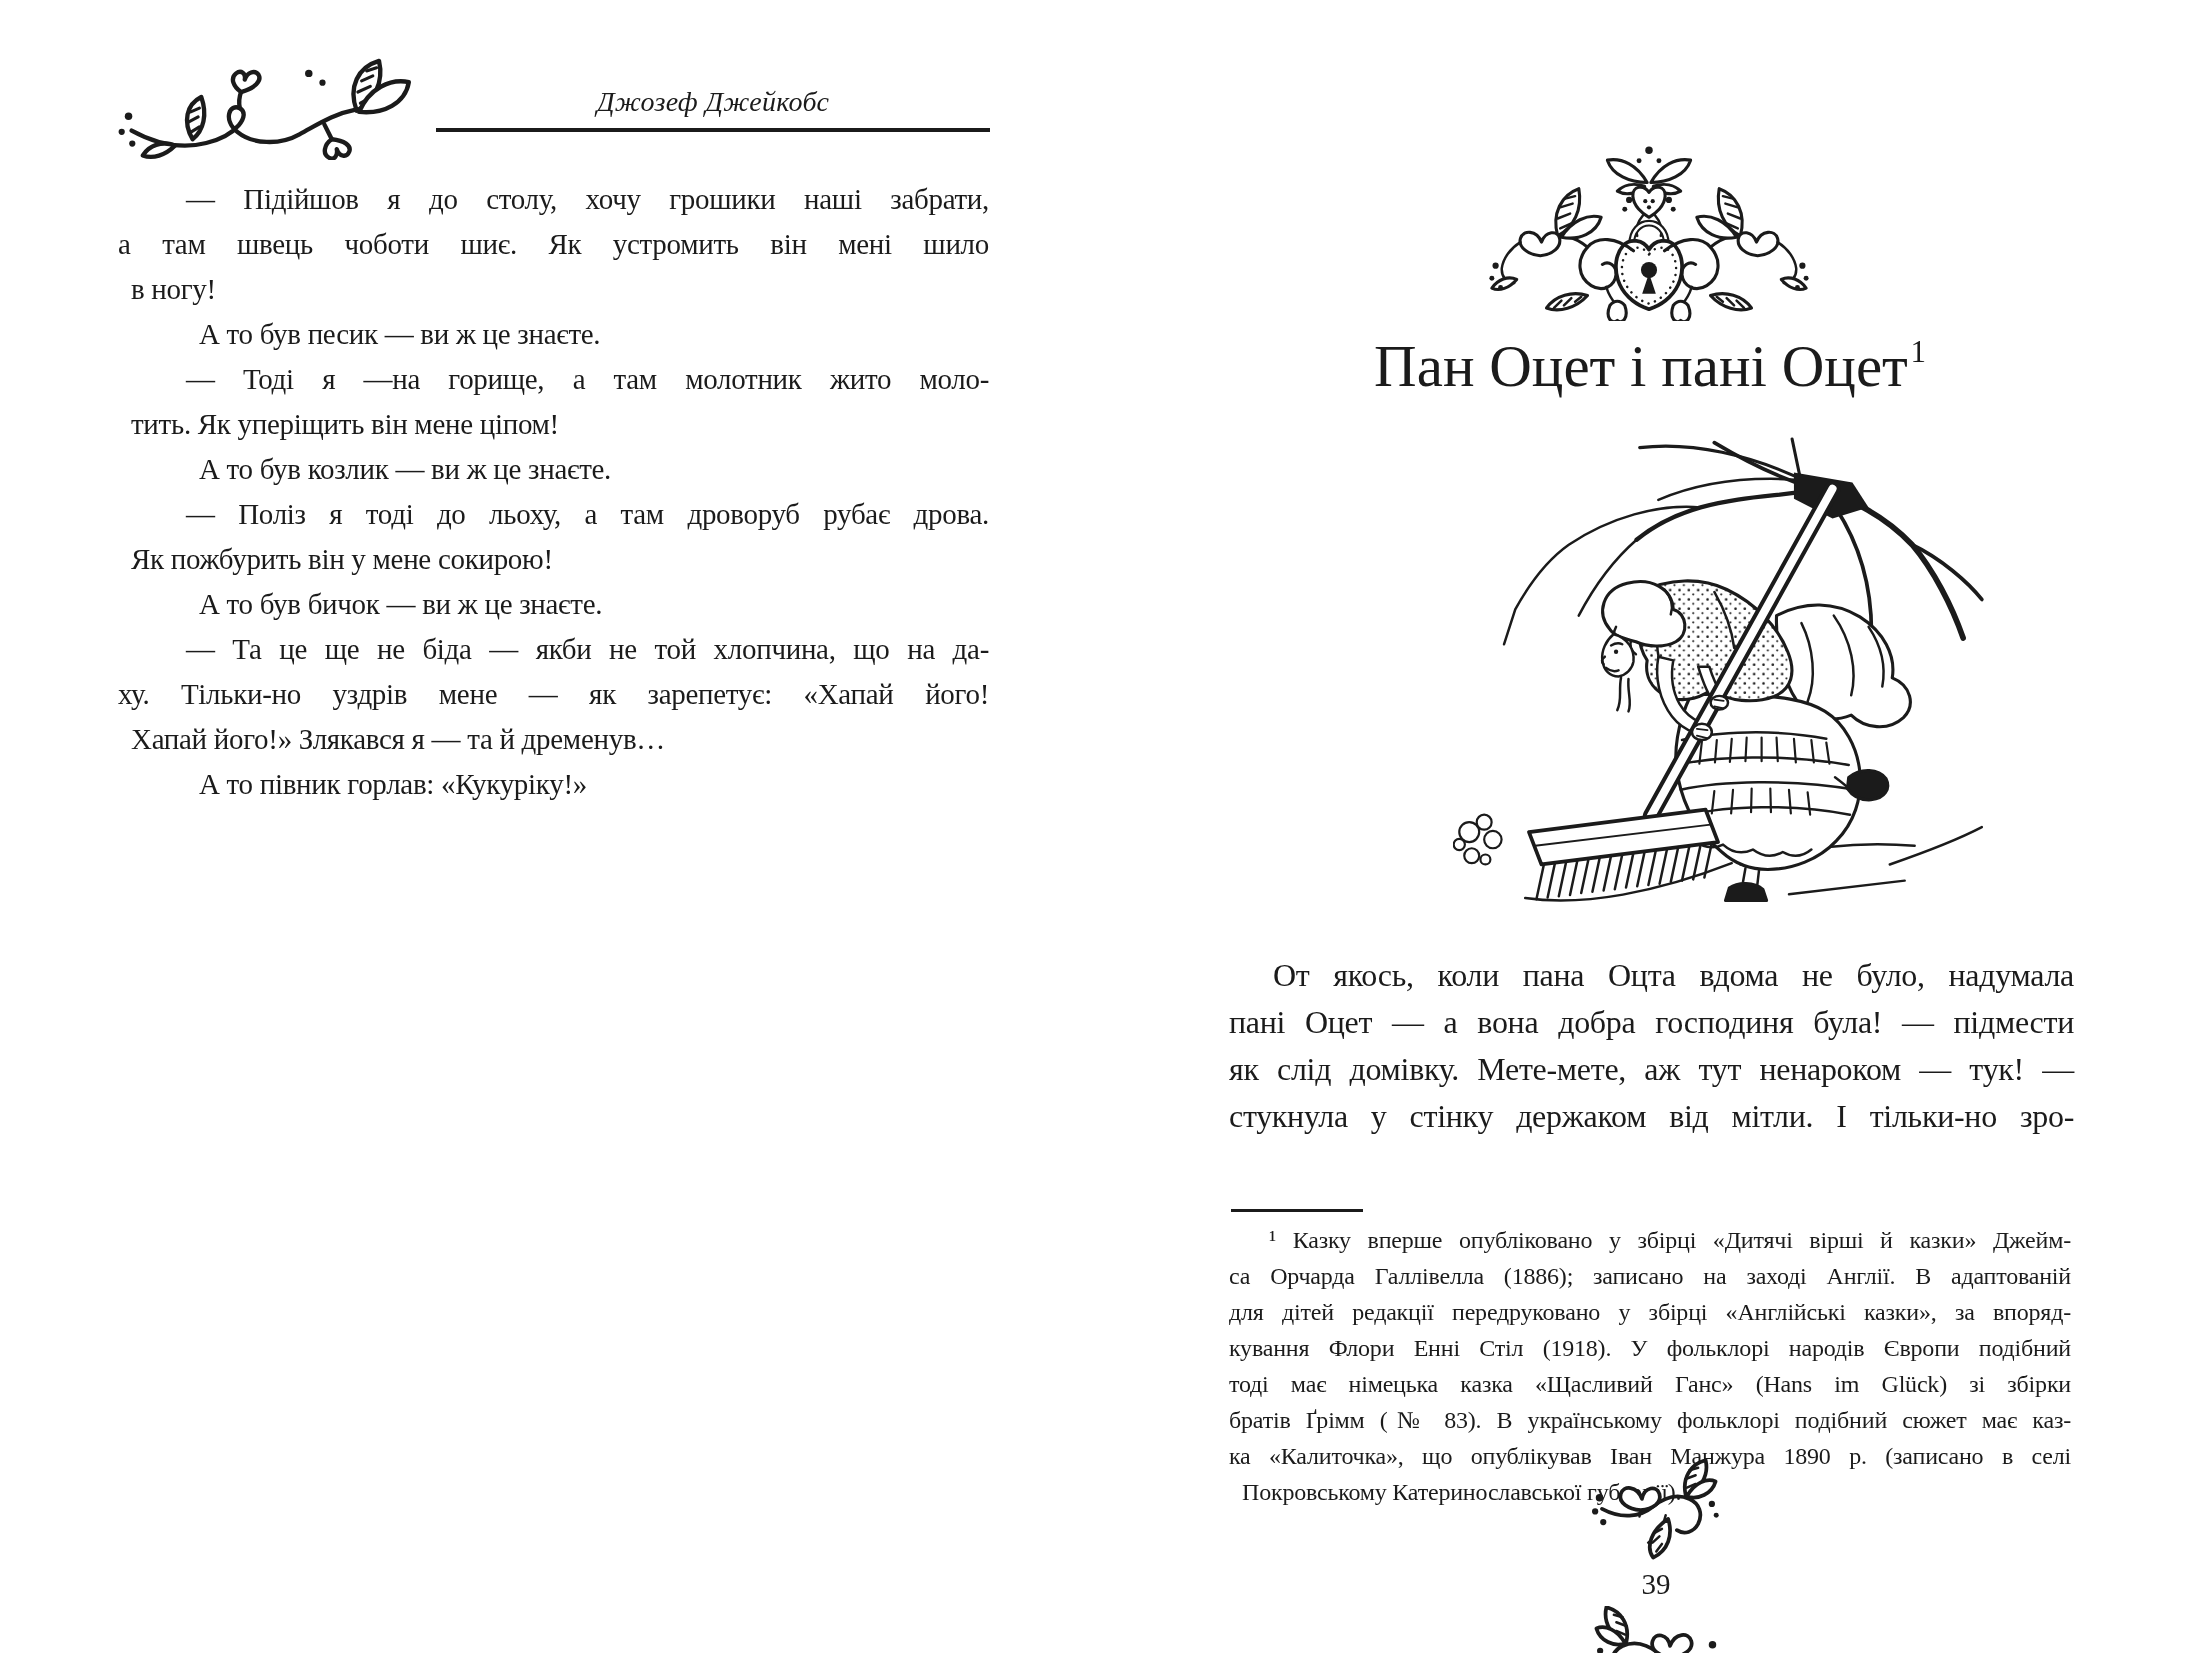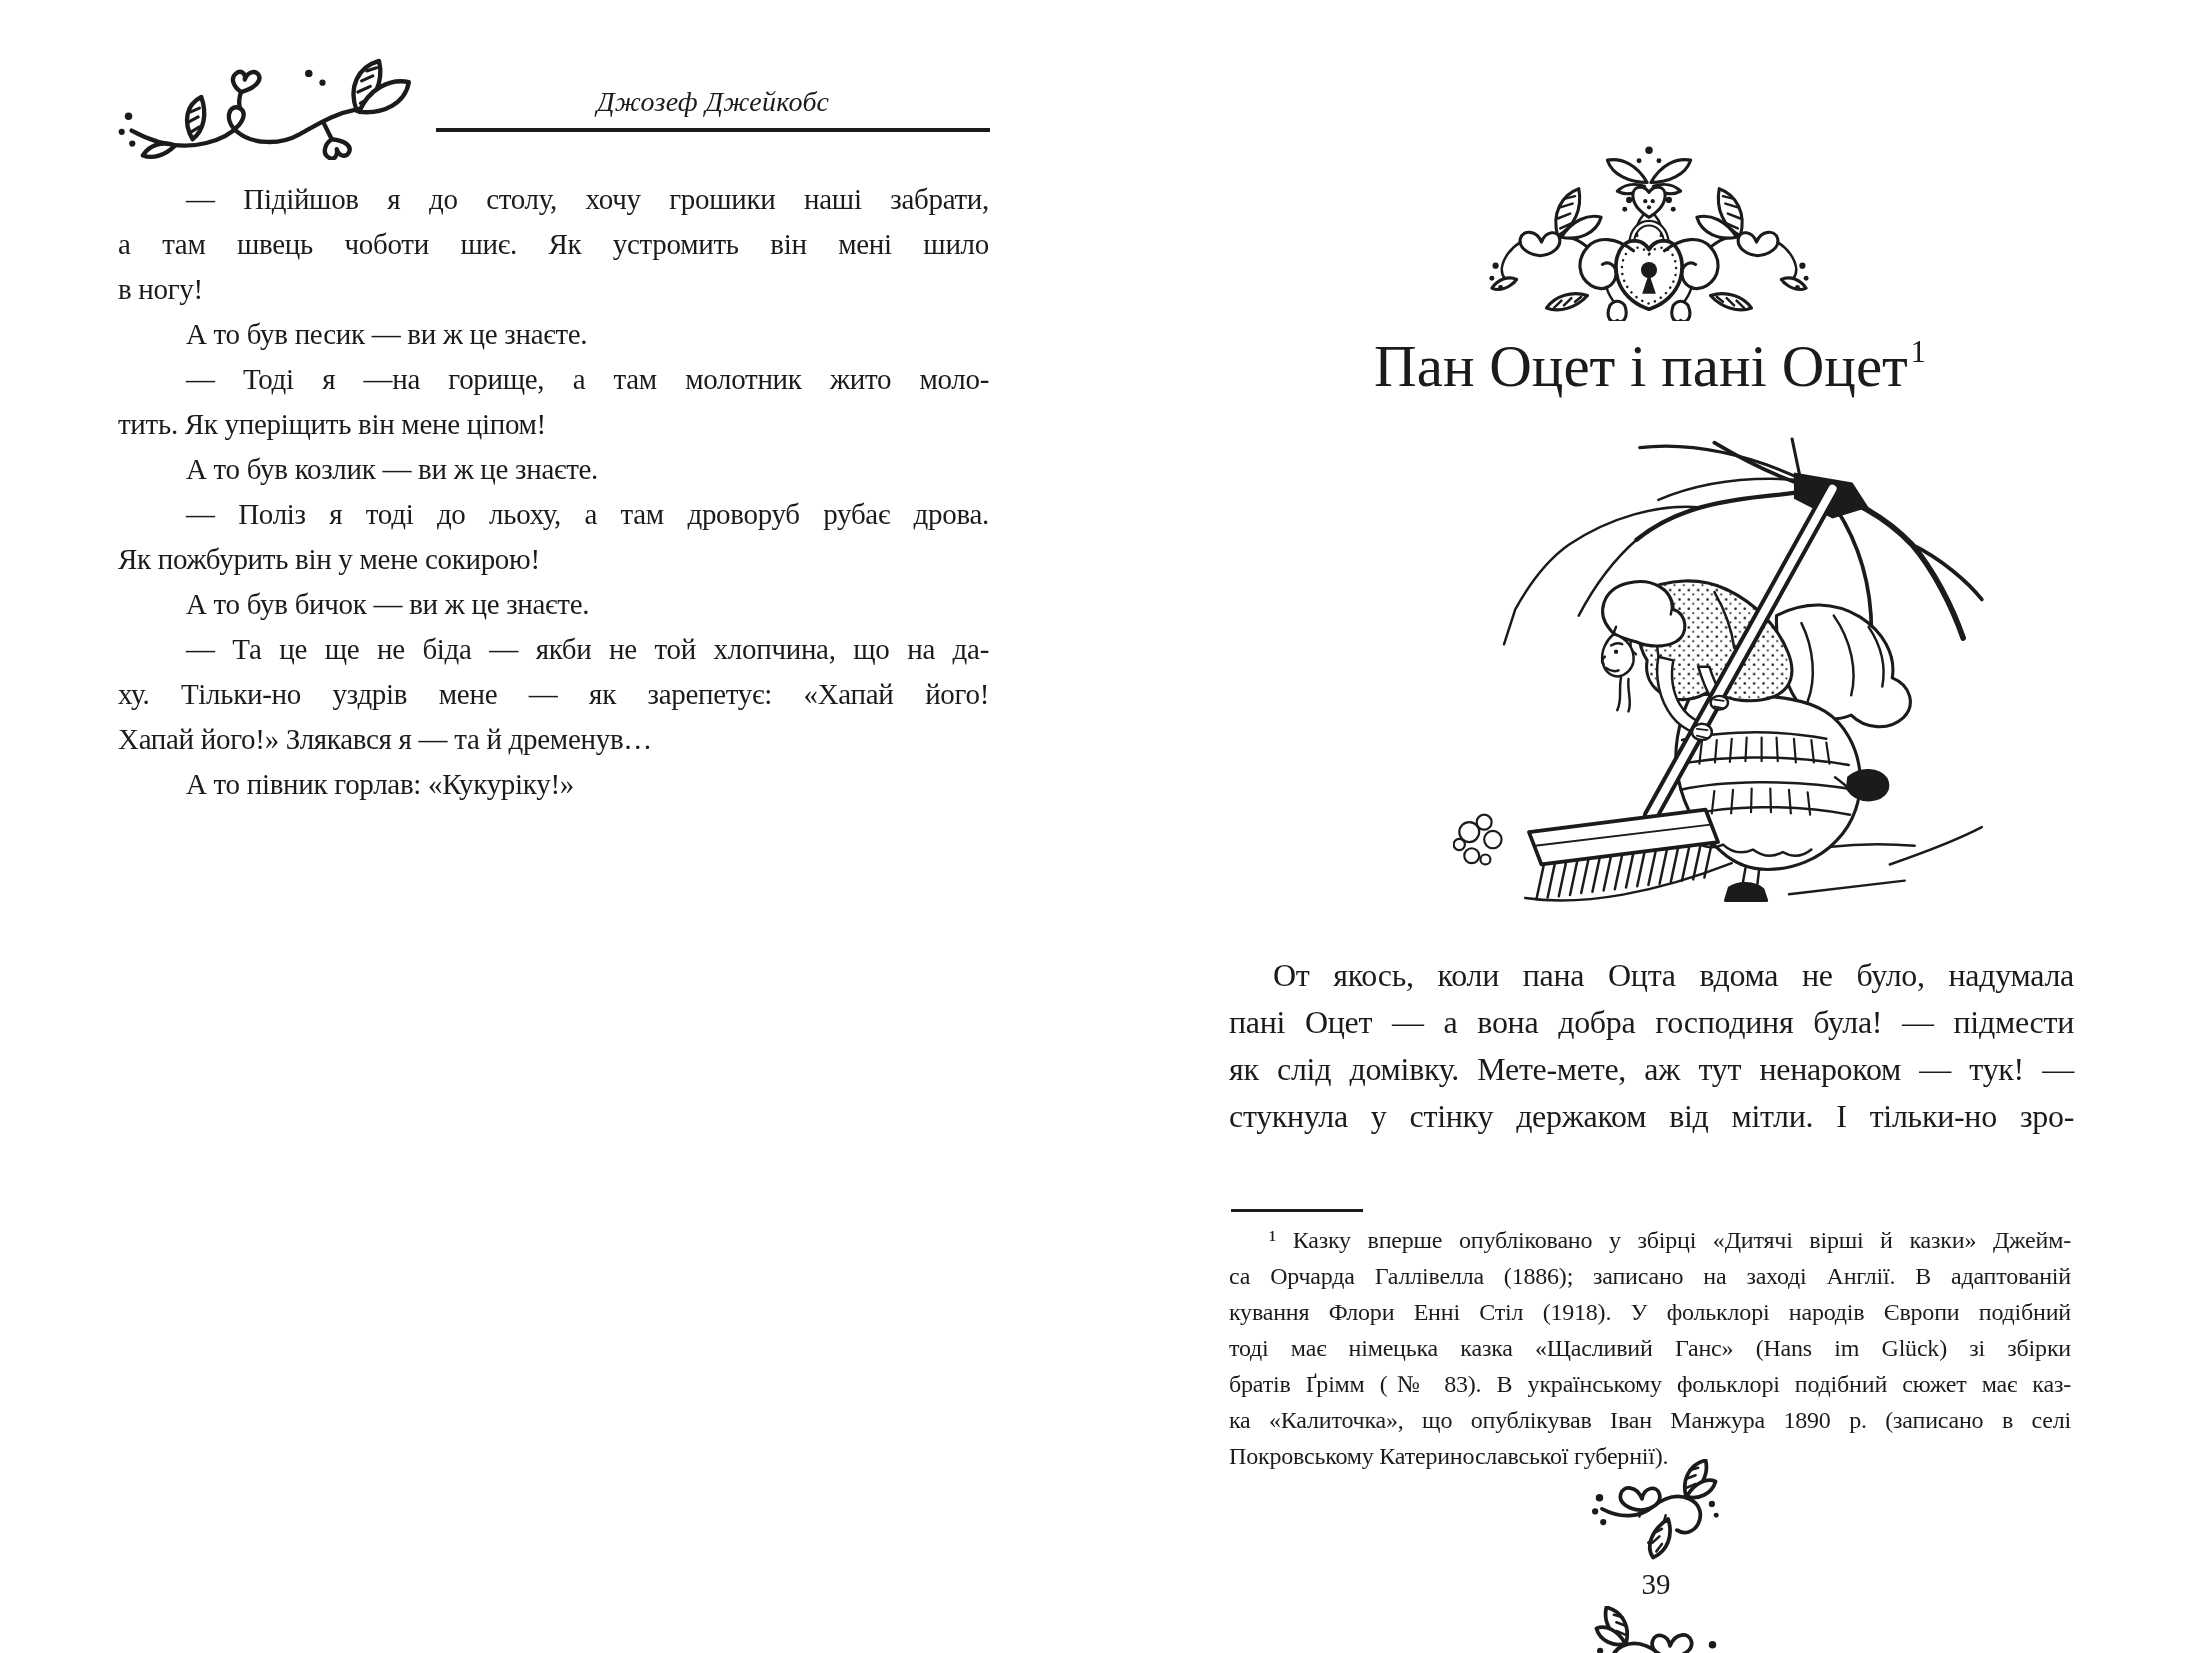--- a/index.html
+++ b/index.html
@@ -24,21 +24,21 @@
   .header-rule { position:absolute; left:436px; top:128px; width:554px; height:3.7px; background:#1b1b1b; }
 
   .left-body {
     position:absolute; left:118px; top:177px; width:871px;
     letter-spacing:-0.3px;
   }
   .left-body .line { height:45px; line-height:45px; font-size:29px; }
   .left-body .indent { text-indent:68px; }
 
   .line { text-align:justify; text-align-last:justify; white-space:nowrap0; }
-  .line.para-end { text-align-last:left; }
+  .line.para-end { text-align-last:left;margin-left:13px; }
 
   
   .chapter-ornament { position:absolute; left:1484px; top:144px; width:330px; height:177px; }
   .chapter-title {
     position:absolute; left:1239px; top:329px; width:822px;
     text-align:center; font-size:59px; line-height:75px; letter-spacing:0;
   }
   .chapter-title sup { font-size:31px; position:relative; top:-3.7px; margin-left:2.5px; line-height:0; }
 
   .illustration { position:absolute; left:1453px; top:429px; width:532px; height:479px; }
@@ -260,20 +260,21 @@
       <div class="line indent">От якось, коли пана Оцта вдома не було, надумала</div>
       <div class="line">пані Оцет — а вона добра господиня була! — підмести</div>
       <div class="line">як слід домівку. Мете-мете, аж тут ненароком — тук! —</div>
       <div class="line">стукнула у стінку держаком від мітли. І тільки-но зро-</div>
     </div>
 
   <div class="footnote-rule"></div>
   <div class="footnote">
       <div class="line indent">¹ Казку вперше опубліковано у збірці «Дитячі вірші й казки» Джейм-</div>
       <div class="line">са Орчарда Галлівелла (1886); записано на заході Англії. В адаптованій</div>
+      <div class="line">для дітей редакції передруковано у збірці «Англійські казки», за впоряд-</div>
       <div class="line">кування Флори Енні Стіл (1918). У фольклорі народів Європи подібний</div>
       <div class="line">тоді має німецька казка «Щасливий Ганс» (Hans im Glück) зі збірки</div>
       <div class="line">братів Ґрімм (№ 83). В українському фольклорі подібний сюжет має каз-</div>
       <div class="line">ка «Калиточка», що опублікував Іван Манжура 1890 р. (записано в селі</div>
       <div class="line para-end">Покровському Катеринославської губернії).</div>
     </div>
 
   <div class="page-footer">
     <svg class="sprig" viewBox="0 0 205 165">
       <g fill="none" stroke="#1b1b1b" stroke-width="6" stroke-linecap="round" stroke-linejoin="round">

